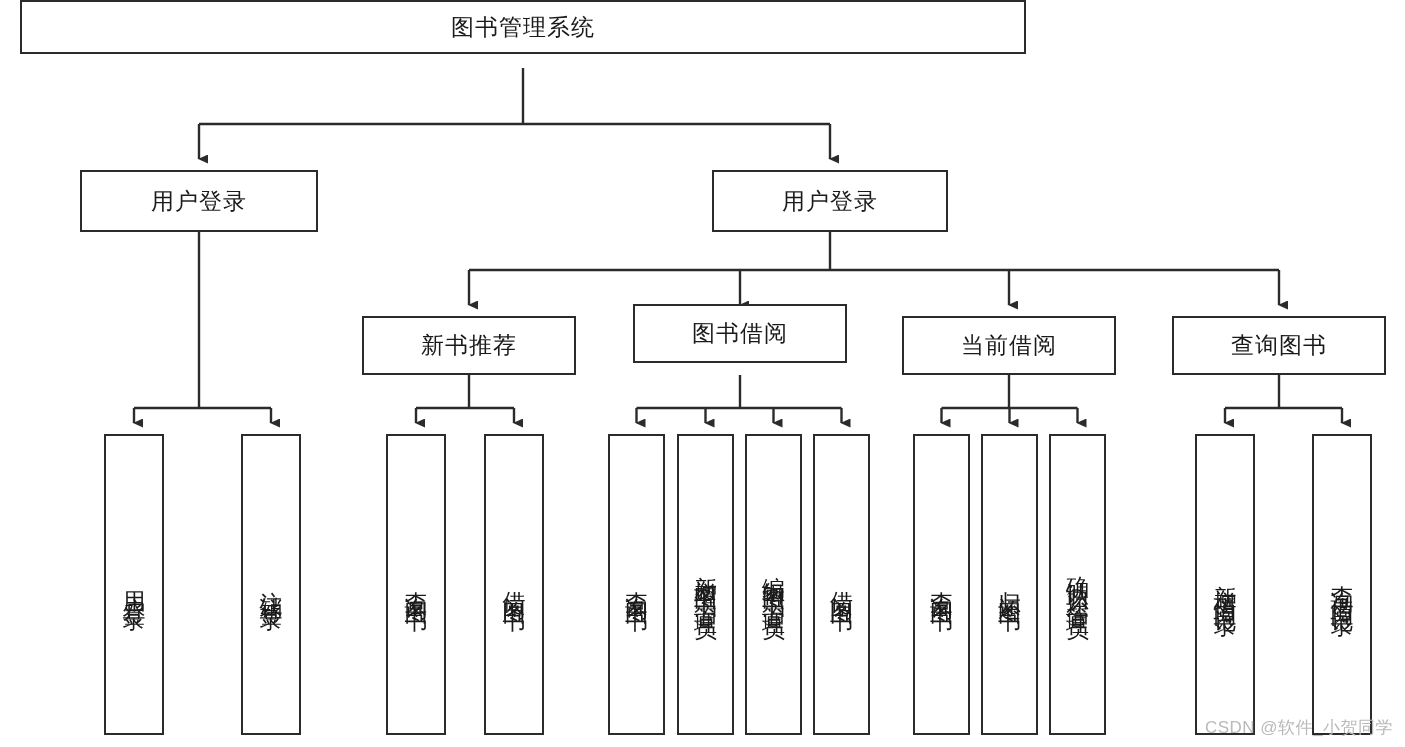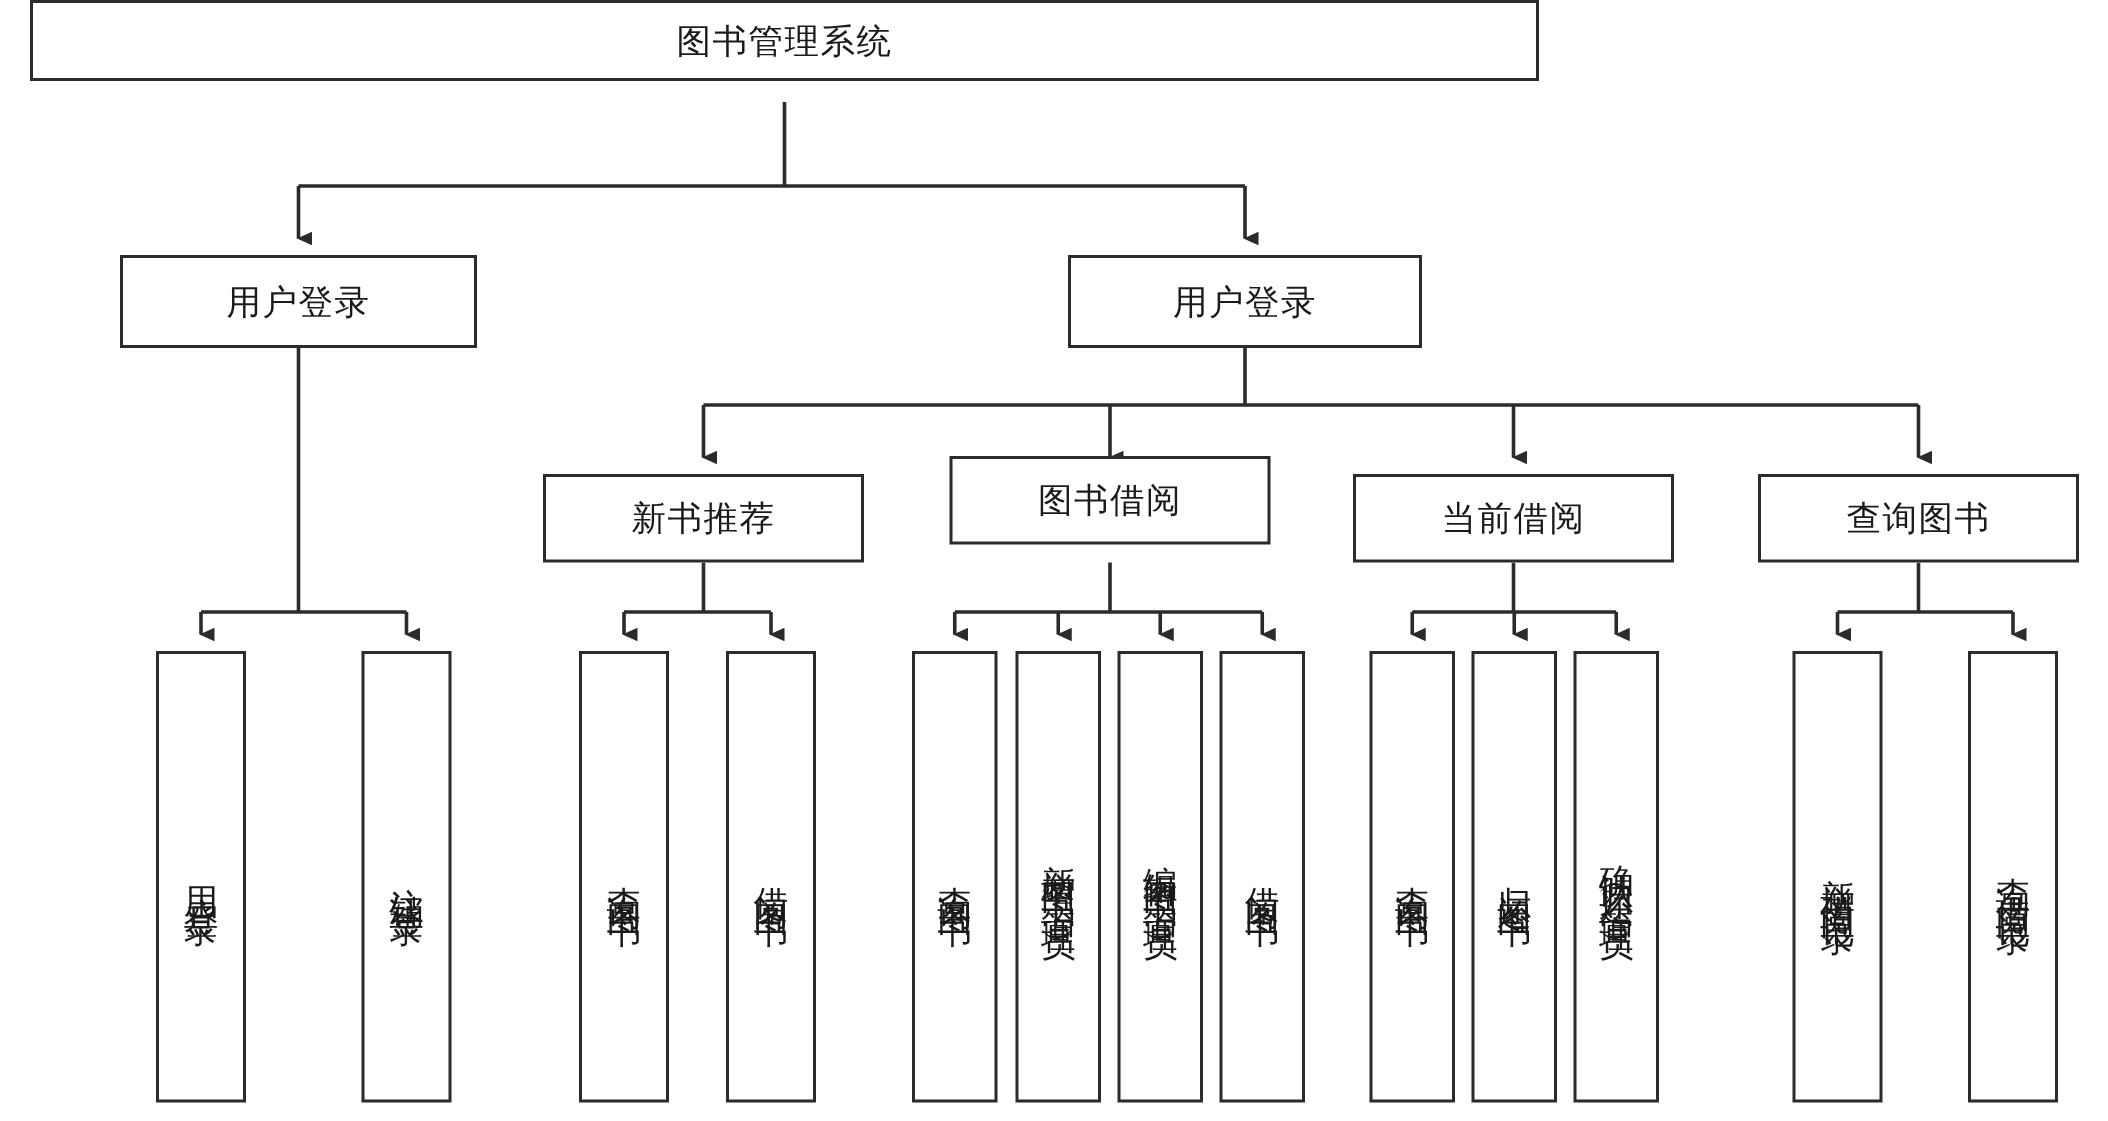--- a/index.html
+++ b/index.html
@@ -171,13 +171,14 @@
         <span class="node-label-v">确认归还（管理员）</span>
       </div>
       <div class="node-box leaf-box" style="left: 1195px; top: 434px; width: 60px; height: 301px;">
         <span class="node-label-v">新增借阅记录</span>
       </div>
       <div class="node-box leaf-box" style="left: 1312px; top: 434px; width: 60px; height: 301px;">
         <span class="node-label-v">查询借阅记录</span>
       </div>
     </div>
 
+  <div class="watermark">CSDN @软件_小贺同学</div>
 </div>
 
 </body></html>

